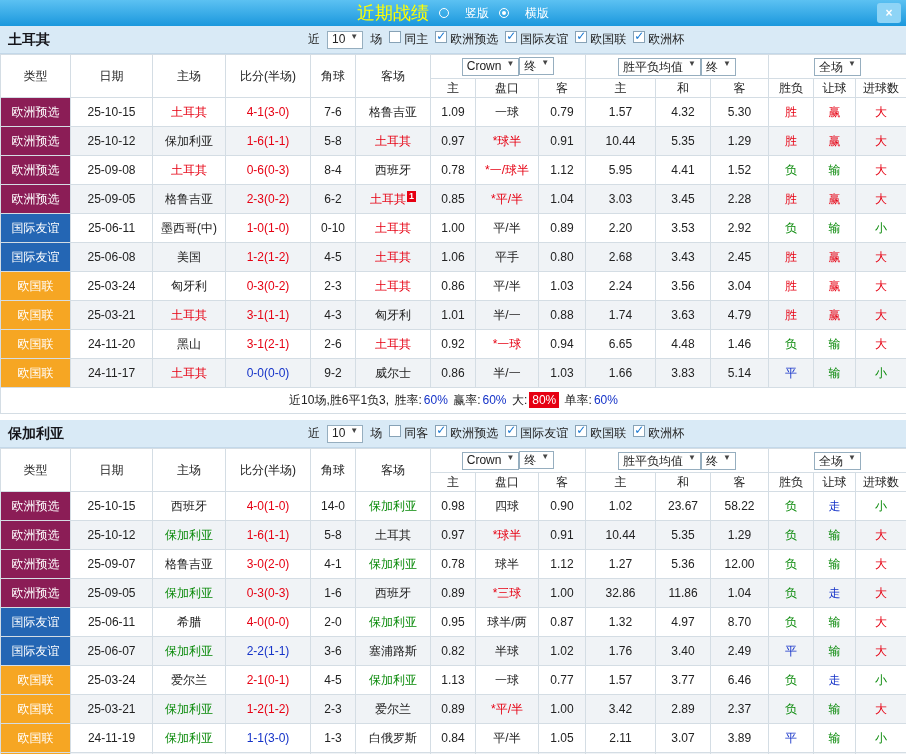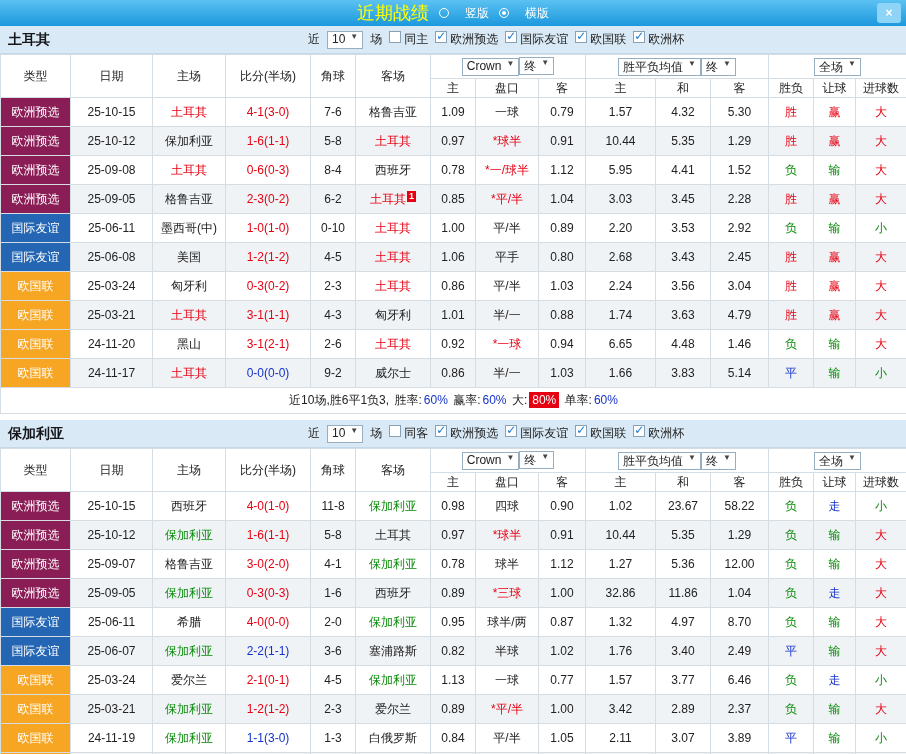--- a/index.html
+++ b/index.html
@@ -427,21 +427,21 @@
             <th>让球</th>
             <th>进球数</th>
           </tr>
         </thead>
         <tbody>
           <tr>
             <td class="t-pre">欧洲预选</td>
             <td>25-10-15</td>
             <td>西班牙</td>
             <td class="c-red">4-0(1-0)</td>
-            <td>11-8</td>
+            <td>14-0</td>
             <td class="c-green">保加利亚</td>
             <td>0.98</td>
             <td>四球</td>
             <td>0.90</td>
             <td>1.02</td>
             <td>23.67</td>
             <td>58.22</td>
             <td class="c-green">负</td>
             <td class="c-blue">走</td>
             <td class="c-green">小</td>

